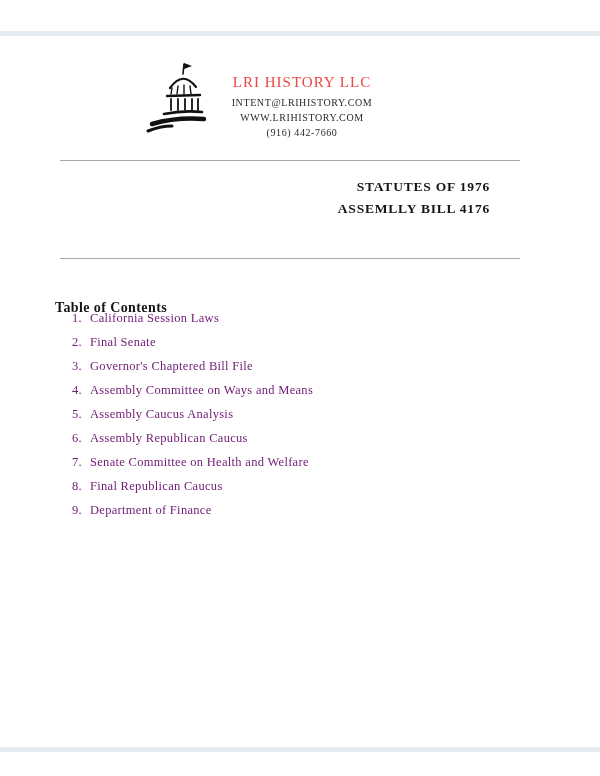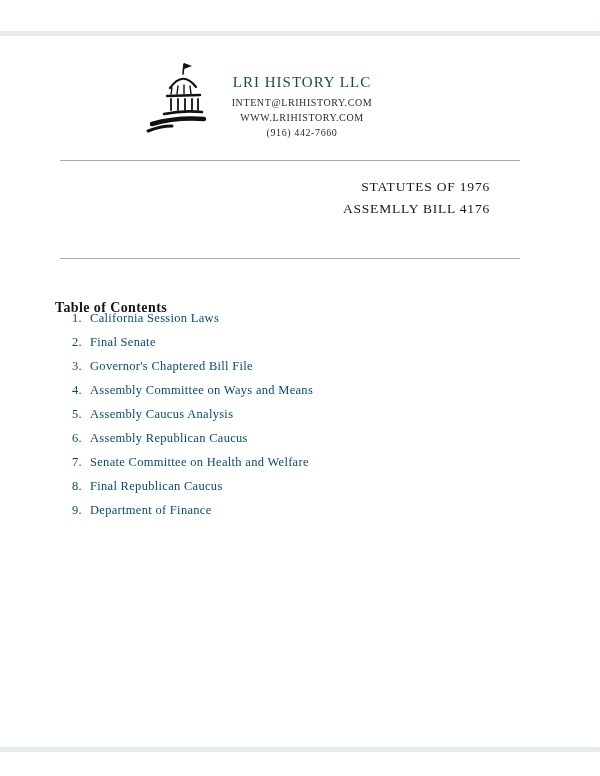--- a/index.html
+++ b/index.html
@@ -39,21 +39,21 @@
   .header-text {
     position: absolute;
     left: 222px;
     top: 74px;
     width: 160px;
     text-align: center;
   }
   .company-name {
     font-size: 15px;
     letter-spacing: 1px;
-    color: #14532d;
+    color: #ef4444;
     margin-bottom: 6px;
     white-space: nowrap;
   }
   .contact-line {
     font-size: 10px;
     letter-spacing: 0.6px;
     color: #2a2a2a;
     margin-bottom: 4px;
     white-space: nowrap;
   }
@@ -70,21 +70,21 @@
 
   
   .statute-block {
     position: absolute;
     right: 110px;
     top: 176px;
     text-align: right;
   }
   .statute-line {
     font-size: 13.5px;
-    font-weight: normal;
+    font-weight: bold;
     letter-spacing: 0.8px;
     line-height: 22px;
     color: #151515;
     white-space: pre;
   }
 
   
   .toc-title {
     position: absolute;
     left: 55px;
@@ -102,21 +102,21 @@
     margin: 0;
     padding: 0;
     list-style: none;
     counter-reset: tocnum;
   }
   .toc-list li {
     font-size: 12.5px;
     letter-spacing: 0.3px;
     height: 24px;
     line-height: 24px;
-    color: #0c4a6e;
+    color: #701a75;
     white-space: nowrap;
   }
   .toc-list li::before {
     counter-increment: tocnum;
     content: counter(tocnum) ".";
     display: inline-block;
     width: 14px;
     margin-right: 8px;
     text-align: right;
   }

